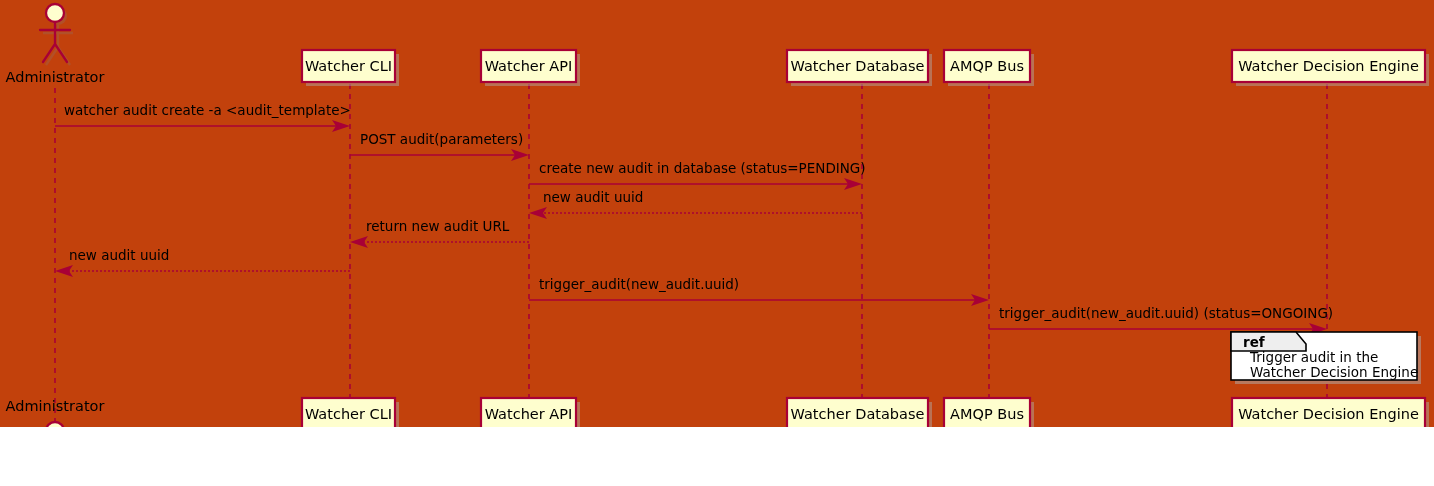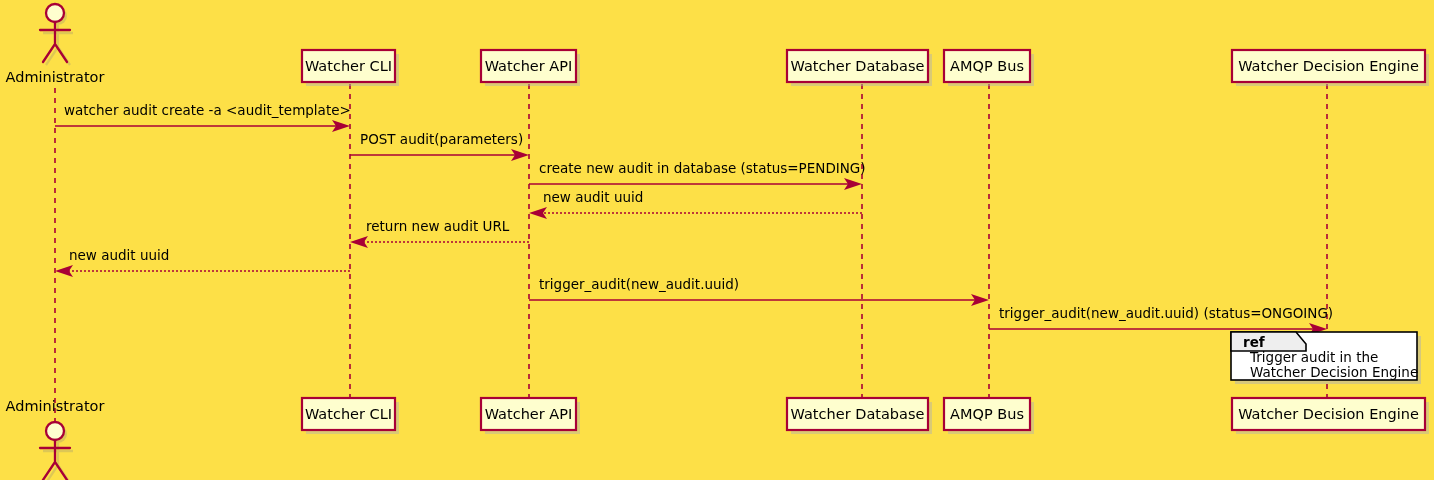--- a/index.html
+++ b/index.html
@@ -6,23 +6,23 @@
     margin: 0;
     padding: 0;
     background: #FFFFFF;
   }
   body {
     font-family: "DejaVu Sans", sans-serif;
   }
   #diagram-root {
     position: relative;
     width: 1434px;
-    height: 480px;
+    height: 427px;
     overflow: hidden;
-    background: #fde047;
+    background: #c2410c;
   }
   #diagram-svg {
     position: absolute;
     left: 0;
     top: 0;
     width: 1434px;
     height: 486px;
   }
   .lifeline {
     stroke: #A80036;

